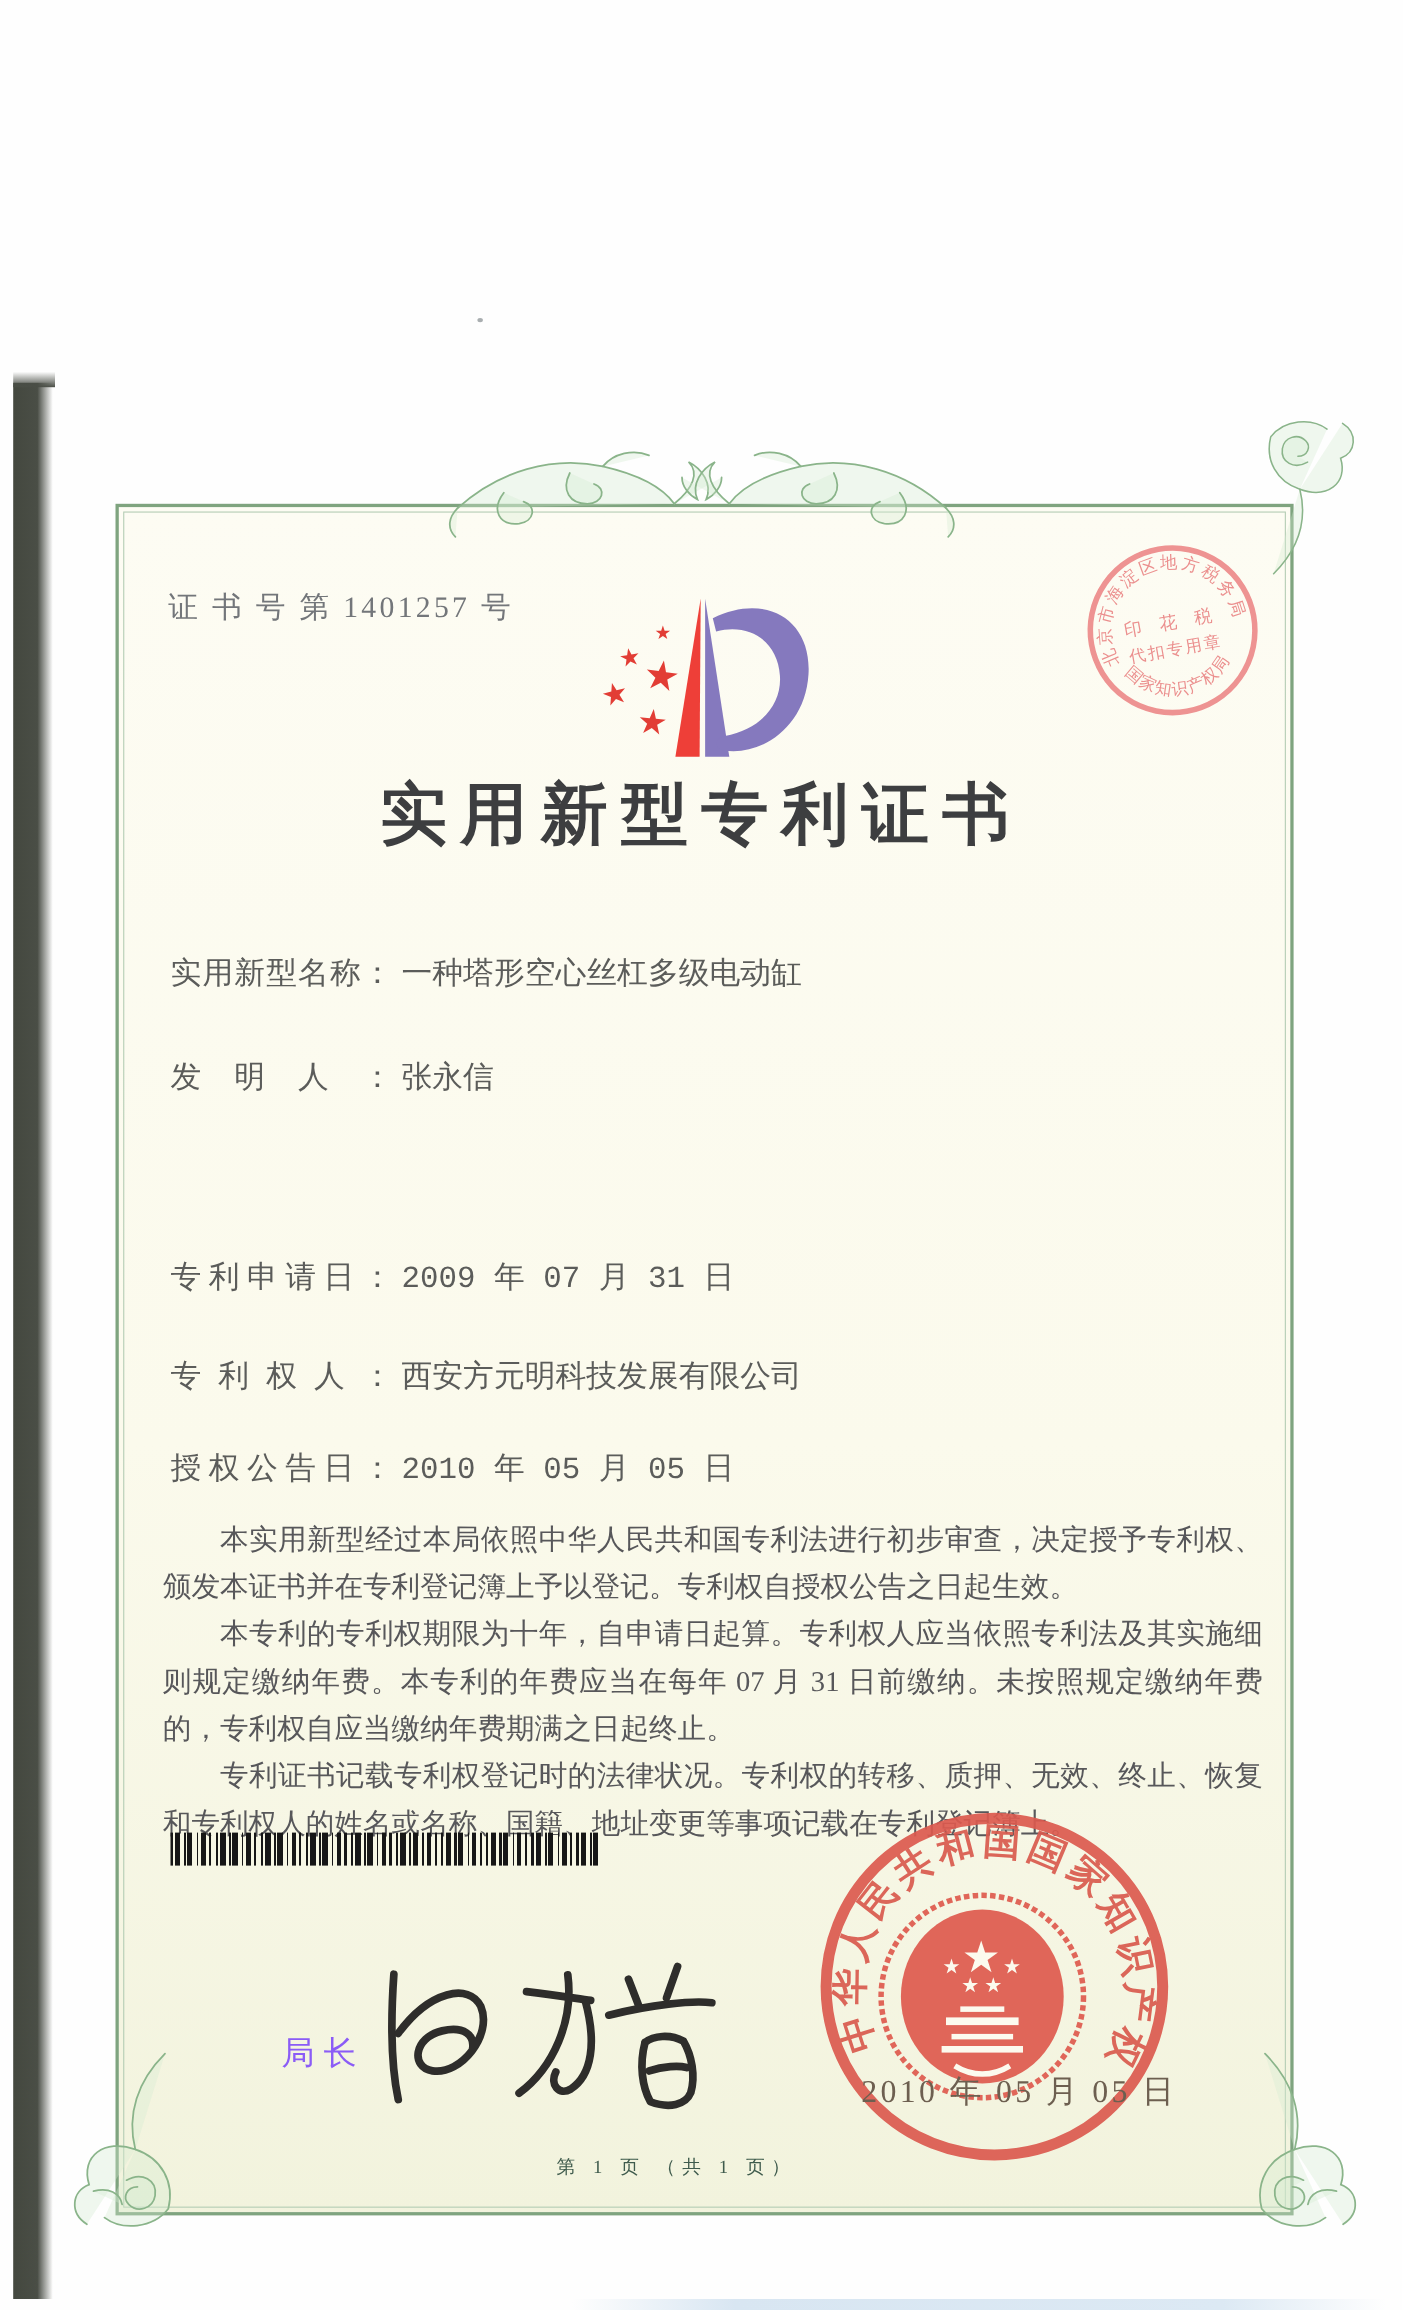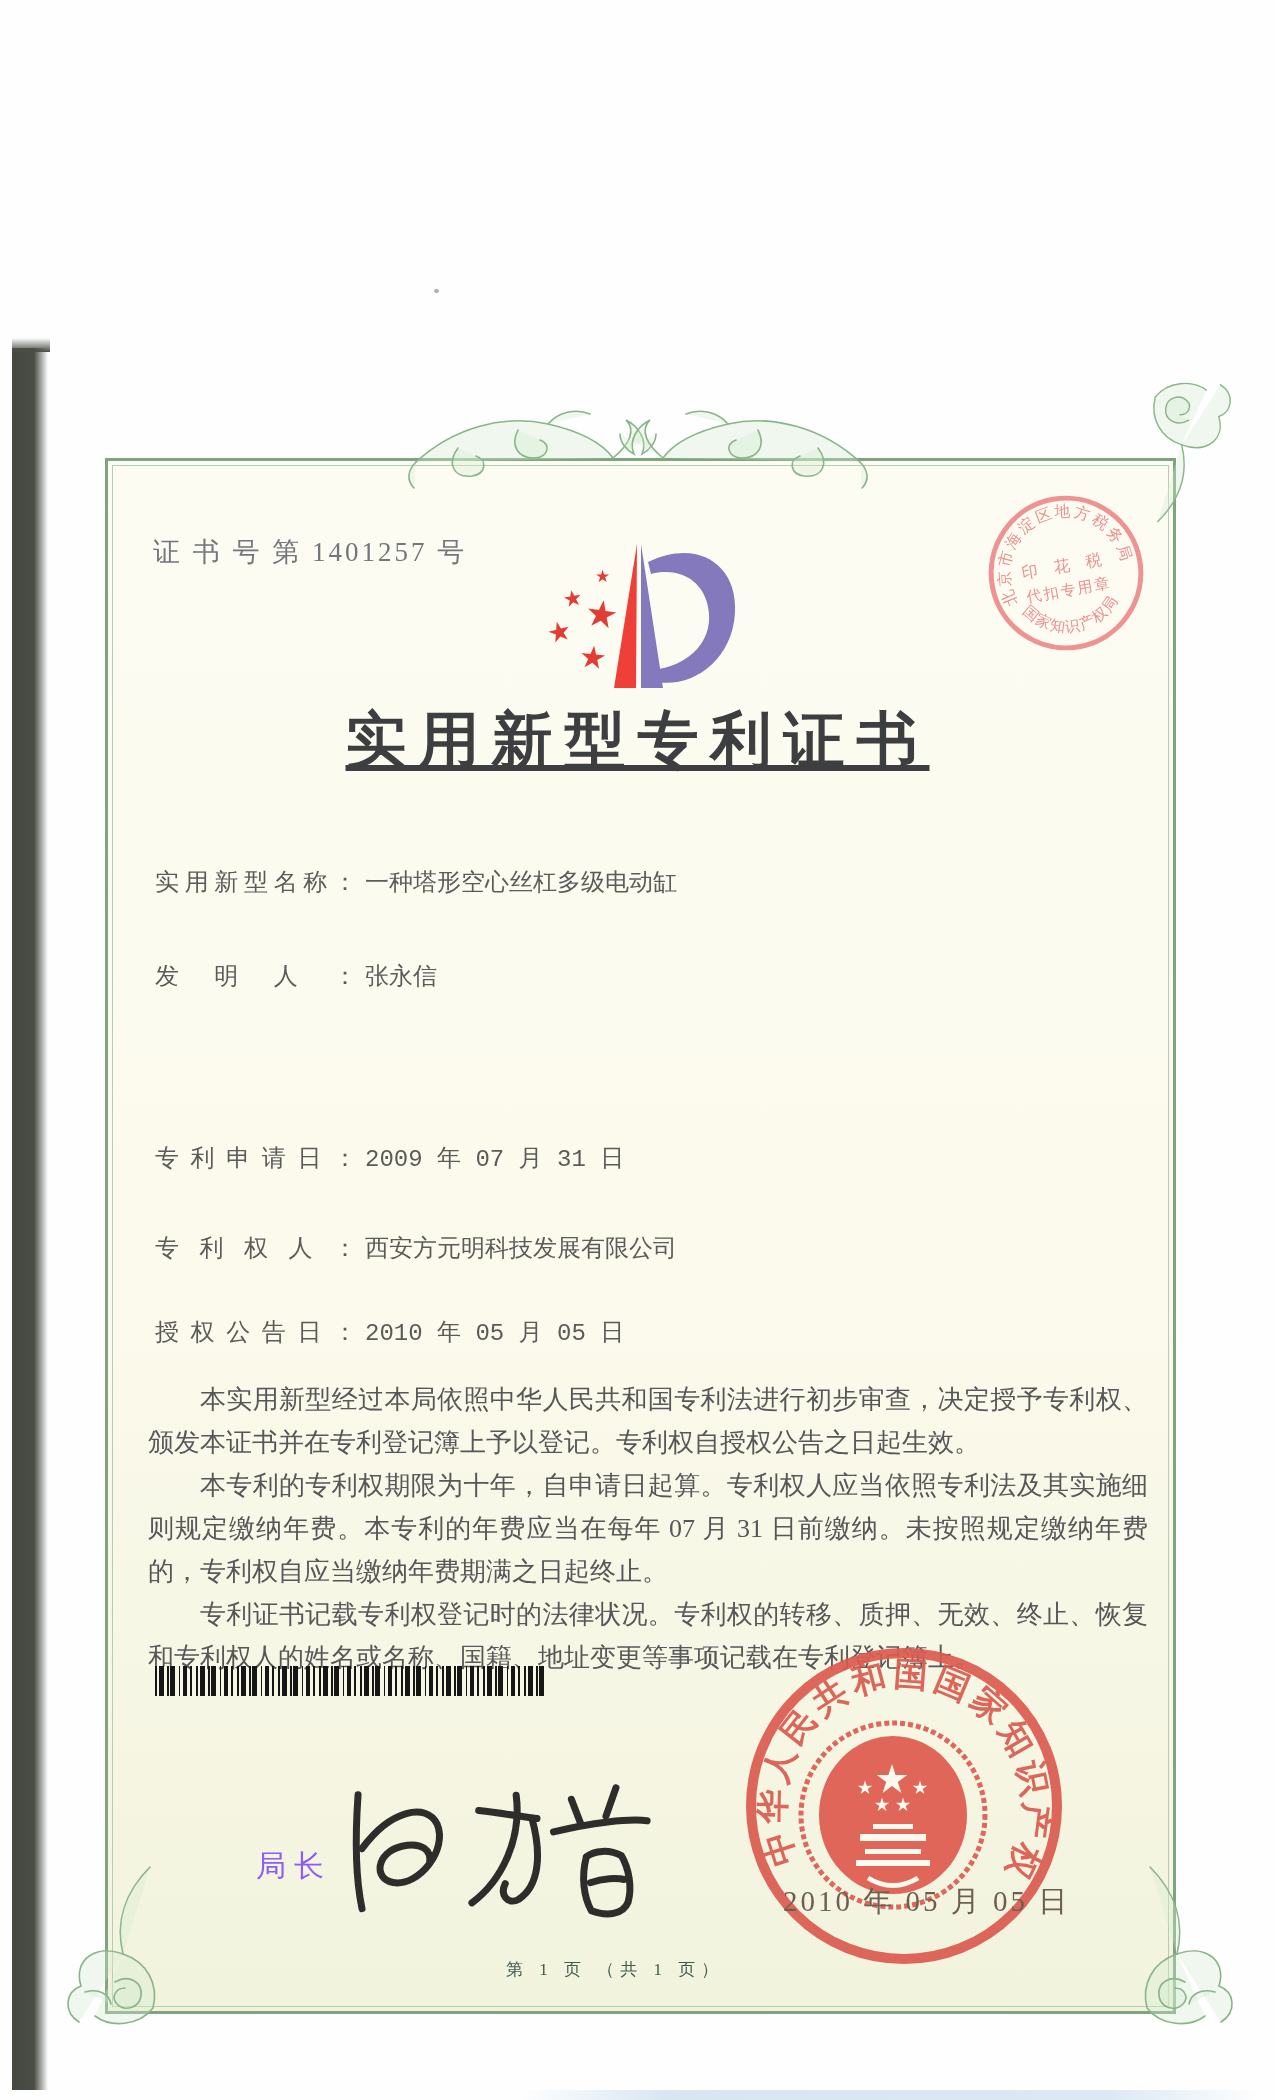--- a/index.html
+++ b/index.html
@@ -38,24 +38,24 @@
     letter-spacing:3px; white-space:nowrap;
   }
 
   
   .logo { position:absolute; left:545px; top:530px; width:235px; height:175px; }
   .logo .star { position:absolute; color:#e23d35; font-family:"DejaVu Sans",sans-serif; line-height:1; }
   .logo svg { position:absolute; left:0; top:0; }
 
   .cert-title {
     position:absolute; left:105px; top:700px; width:1065px; text-align:center;
-    font-size:61px; letter-spacing:12px; color:#3d3e40; font-weight:600; white-space:nowrap;text-decoration:underline;
-  }
-
-  .field { position:absolute; left:155px; display:flex; font-size:24px; color:#5b5c5a; white-space:nowrap; }
+    font-size:61px; letter-spacing:12px; color:#3d3e40; font-weight:600; white-space:nowrap;
+  }
+
+  .field { position:absolute; left:155px; display:flex; font-size:28px; color:#5b5c5a; white-space:nowrap; }
   .field-label { width:202px; text-align:justify; text-align-last:justify; }
   .field-value { margin-left:8px;font-family:Liberation Mono, monospace; }
   .f0 { top:866px; } .f1 { top:960px; } .f2 { top:1050px; }
   .f3 { top:1142px; } .f4 { top:1232px; } .f5 { top:1316px; }
 
   .body-text {
     position:absolute; left:148px; top:1378px; width:1000px;
     font-size:26px; line-height:43px; color:#57575a; text-align:justify;
   }
   .body-text p { margin:0; text-indent:2em; }

